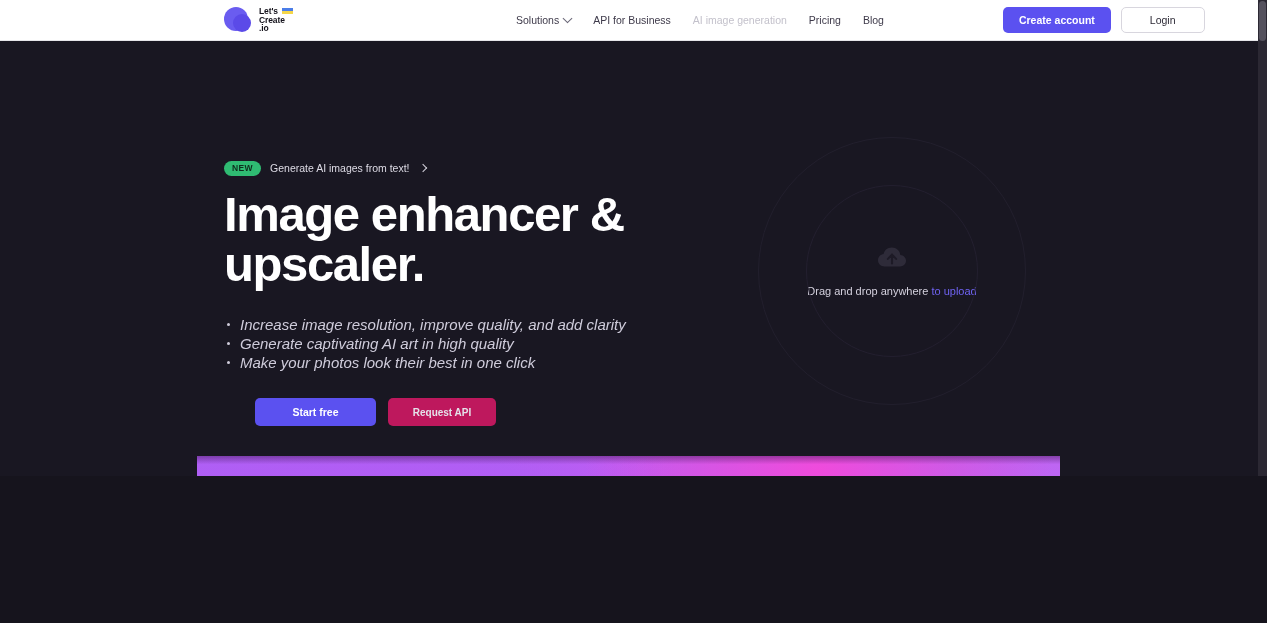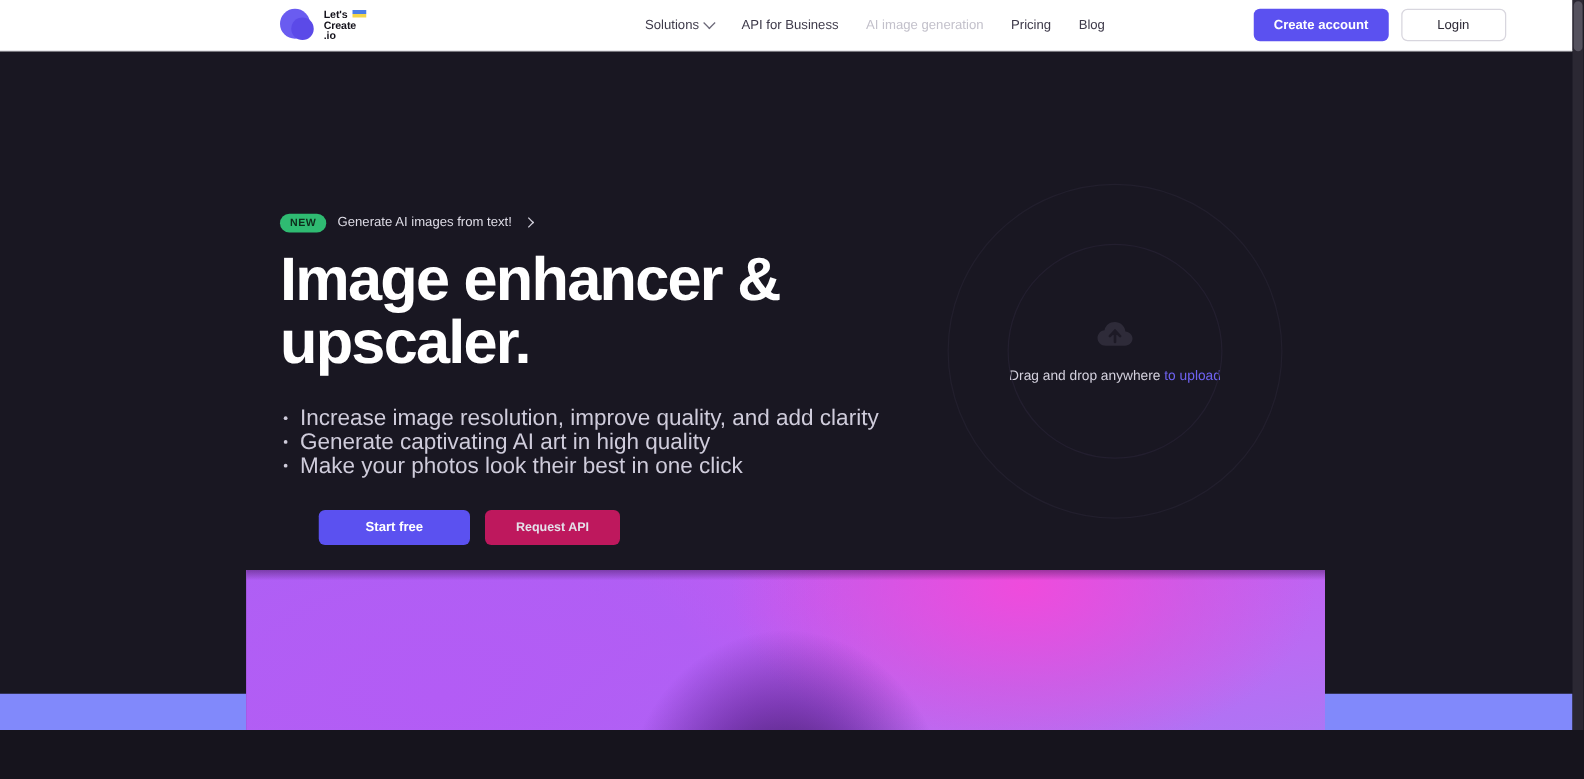--- a/index.html
+++ b/index.html
@@ -8,21 +8,21 @@
     height: 623px;
     overflow: hidden;
     font-family: "Liberation Sans", sans-serif;
     background: #16141d;
   }
 
   
   .page {
     position: relative;
     width: 1267px;
-    height: 584px;
+    height: 476px;
     background: #191722;
     overflow: hidden;
   }
 
   
   .topbar {
     position: absolute;
     top: 0; left: 0;
     width: 1258px;
     height: 41px;
@@ -138,21 +138,21 @@
     padding: 0 28px;
     height: 26px;
     min-width: 57px;
     cursor: pointer;
     font-family: inherit;
   }
 
   
   .hero {
     position: absolute;
-    top: 51px; left: 0;
+    top: 41px; left: 0;
     width: 1258px;
     height: 415px;
   }
 
   .hero-left {
     position: absolute;
     left: 224px;
     top: 120px;
     width: 530px;
   }
@@ -196,25 +196,26 @@
     letter-spacing: -1.4px;
     margin-bottom: 25px;
   }
 
   .hero-list {
     list-style: none;
     margin-bottom: 26px;
   }
   .hero-list li {
     position: relative;
-    font-size: 18px;
+    font-size: 15px;
     line-height: 19px;
     color: #cfccdb;
     padding-left: 16px;
     margin-bottom: 0px;
+    font-style: italic;
   }
   .hero-list li::before {
     content: "";
     position: absolute;
     left: 3px;
     top: 8px;
     width: 3px; height: 3px;
     border-radius: 50%;
     background: #cfccdb;
   }

